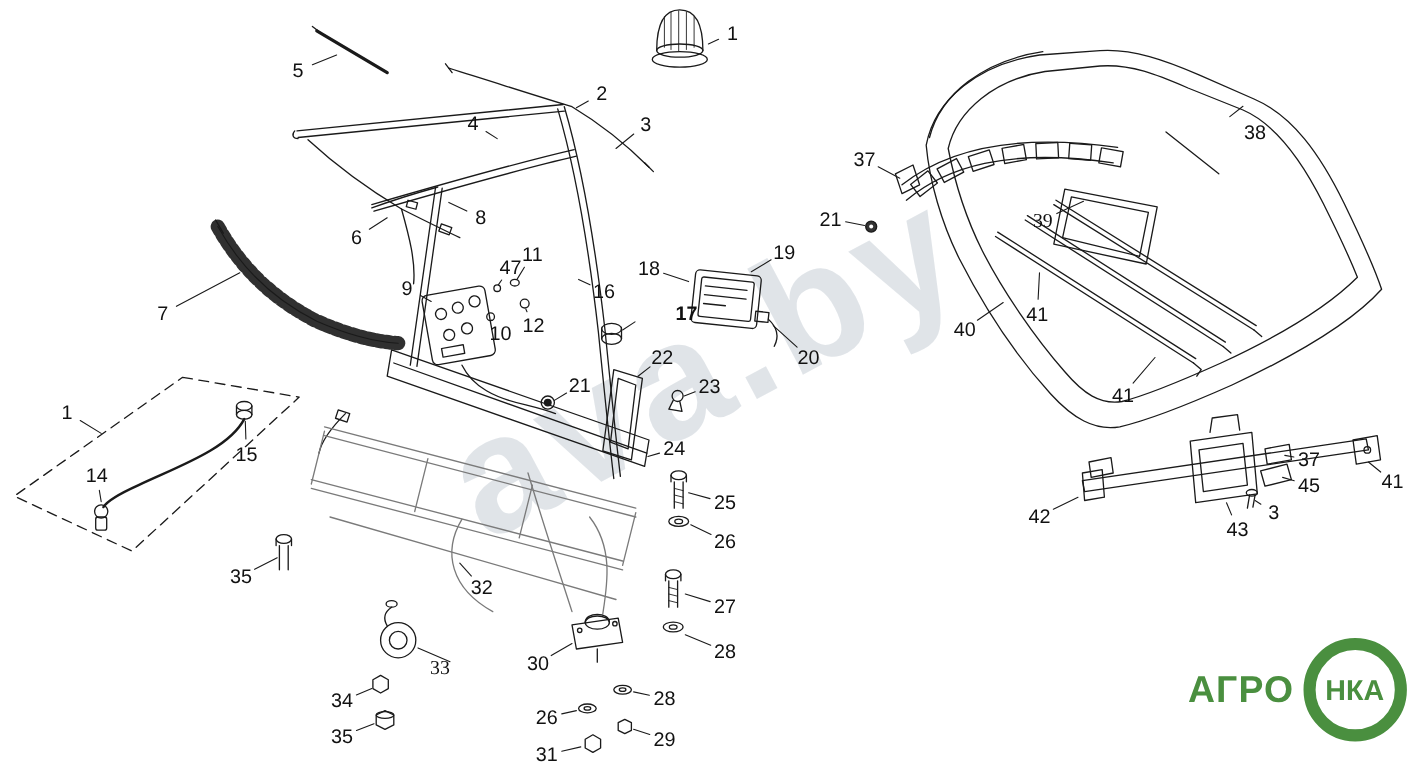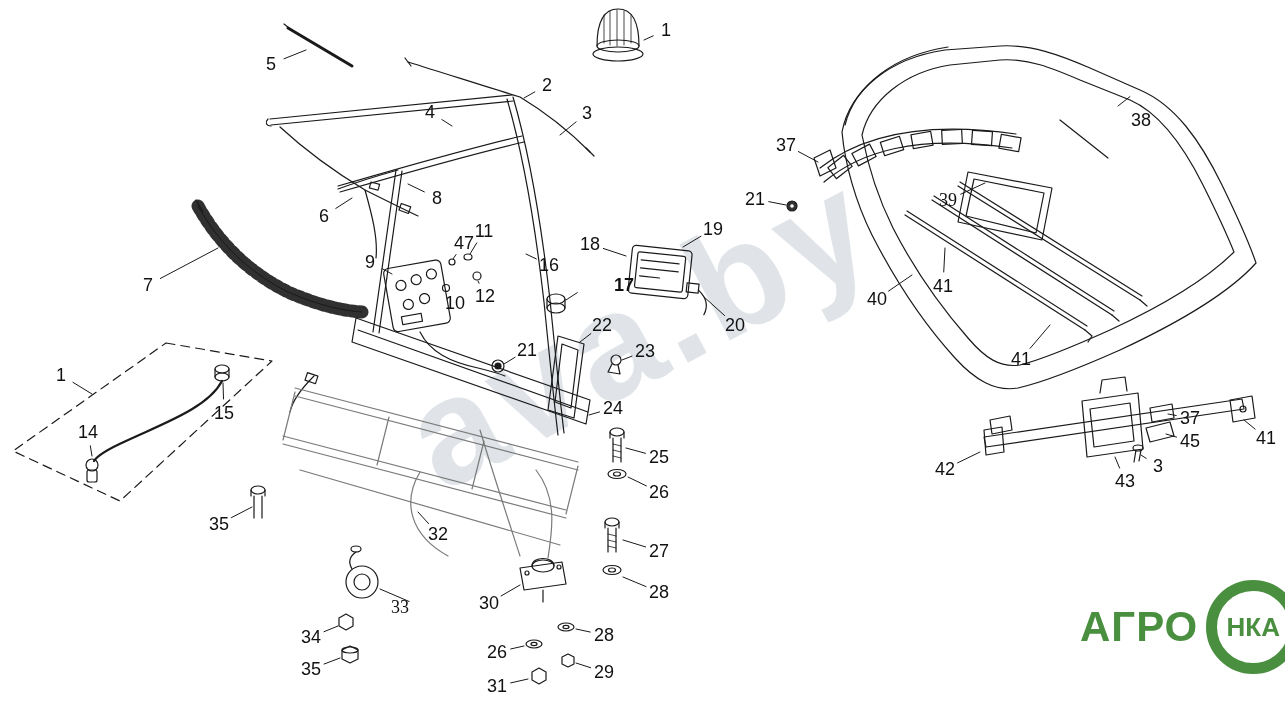--- a/index.html
+++ b/index.html
@@ -7,21 +7,21 @@
         font-family:"Liberation Sans",sans-serif;}
   .watermark{position:absolute;left:640px;top:330px;
         transform:translate(-50%,-50%) rotate(-28deg);
         font-size:150px;font-weight:bold;letter-spacing:6px;white-space:nowrap;
         opacity:.5;z-index:0;user-select:none;}
   svg.art{position:absolute;left:0;top:0;z-index:1;}
   .callout{position:absolute;transform:translate(-50%,-50%);
         font-size:18px;color:#111;z-index:3;line-height:1;}
   .logo{position:absolute;left:1080px;top:580px;display:flex;align-items:center;
         gap:8px;z-index:2;}
-  .logo-text{font-size:42px;font-weight:bold;letter-spacing:1px;}
+  .logo-text{font-size:34px;font-weight:bold;letter-spacing:1px;}
   .logo-ring{width:72px;height:72px;border:11px solid currentColor;border-radius:50%;
         display:flex;align-items:center;justify-content:center;
         font-size:26px;font-weight:bold;}
 </style>
 </head>
 <body>
 
 <div class="page">
 
   <div class="watermark" style="color: rgb(195, 203, 211);">ava.by</div>

